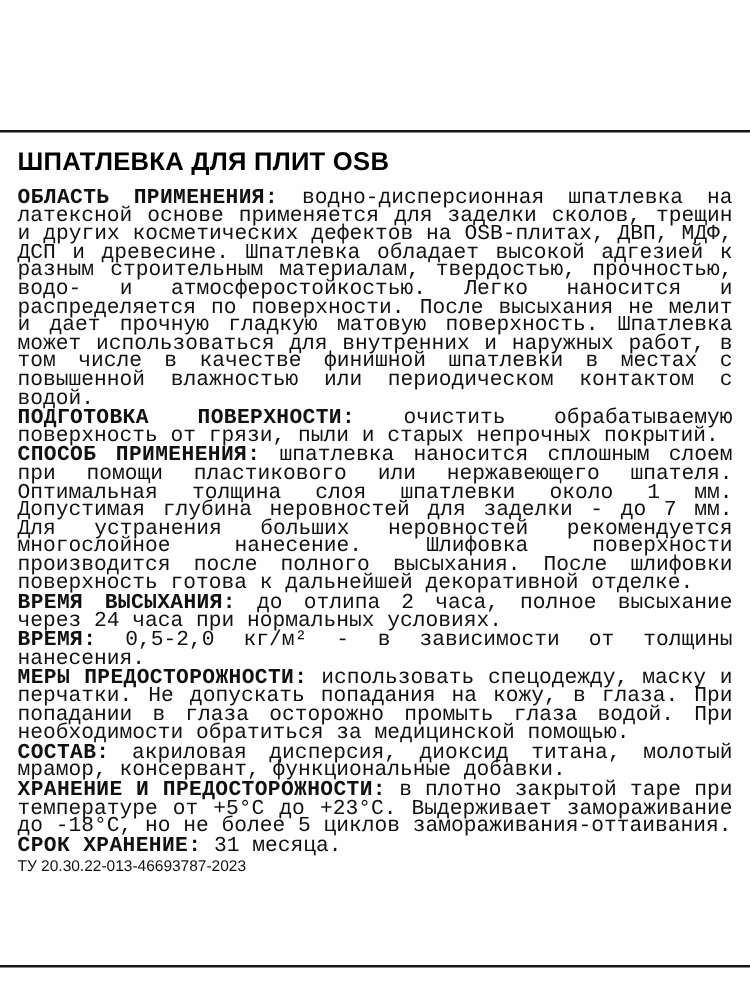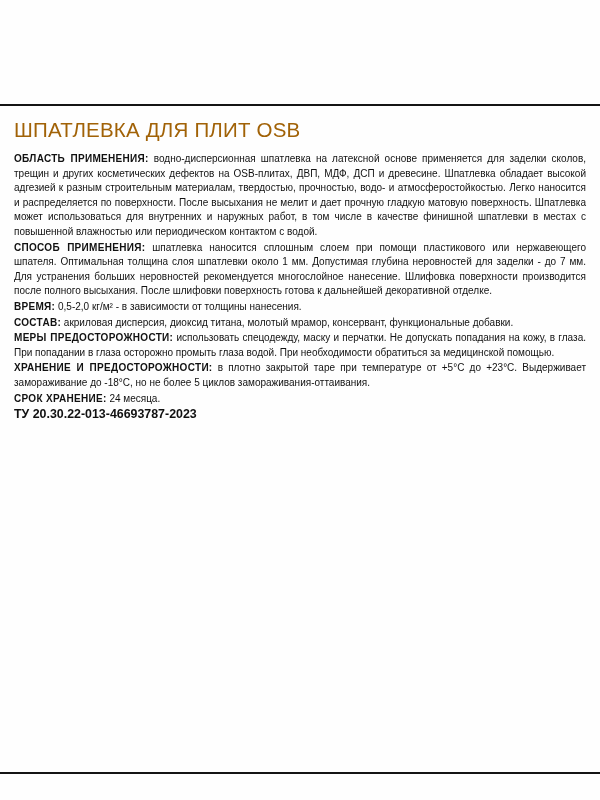--- a/index.html
+++ b/index.html
@@ -32,85 +32,91 @@
   .rule-top { top: 104px; }
   .rule-bottom { top: 772px; }
   .content {
     position: absolute;
     left: 14px;
     top: 118px;
     width: 572px;
   }
   .title {
     font-size: 20.5px;
-    font-weight: normal;
+    font-weight: bold;
     letter-spacing: 0.2px;
     margin: 0 0 10px 0;
-    color: #a16207;
+    color: #000000;
   }
   .block {
-    font-size: 10px;
+    font-size: 17px;
     line-height: 14.6px;
     text-align: justify;
     margin: 0 0 1px 0;
     color: #111111;
+    font-family: Liberation Mono, monospace;
   }
   .block .head {
     font-weight: bold;
     letter-spacing: 0.3px;
   }
   .block .body {
     font-weight: normal;
   }
   .code {
     font-size: 12.4px;
     line-height: 14.6px;
     margin-top: 1px;
-    font-weight: bold;
   }
 </style>
 </head>
 <body>
 
 <div class="label-sheet">
 
   <div class="rule rule-top"></div>
 
   <div class="content">
 
     <h1 class="title">ШПАТЛЕВКА ДЛЯ ПЛИТ OSB</h1>
 
     <p class="block">
       <span class="head">ОБЛАСТЬ ПРИМЕНЕНИЯ:</span><span class="body"> водно-дисперсионная шпатлевка на латексной основе применяется для заделки сколов, трещин и других косметических дефектов на OSB-плитах, ДВП, МДФ, ДСП и древесине. Шпатлевка обладает высокой адгезией к разным строительным материалам, твердостью, прочностью, водо- и атмосферостойкостью. Легко наносится и распределяется по поверхности. После высыхания не мелит и дает прочную гладкую матовую поверхность. Шпатлевка может использоваться для внутренних и наружных работ, в том числе в качестве финишной шпатлевки в местах с повышенной влажностью или периодическом контактом с водой.</span>
     </p>
 
+    <p class="block">
+      <span class="head">ПОДГОТОВКА ПОВЕРХНОСТИ:</span><span class="body"> очистить обрабатываемую поверхность от грязи, пыли и старых непрочных покрытий.</span>
+    </p>
 
     <p class="block">
       <span class="head">СПОСОБ ПРИМЕНЕНИЯ:</span><span class="body"> шпатлевка наносится сплошным слоем при помощи пластикового или нержавеющего шпателя. Оптимальная толщина слоя шпатлевки около 1 мм. Допустимая глубина неровностей для заделки - до 7 мм. Для устранения больших неровностей рекомендуется многослойное нанесение. Шлифовка поверхности производится после полного высыхания. После шлифовки поверхность готова к дальнейшей декоративной отделке.</span>
     </p>
 
+    <p class="block">
+      <span class="head">ВРЕМЯ ВЫСЫХАНИЯ:</span><span class="body"> до отлипа 2 часа, полное высыхание через 24 часа при нормальных условиях.</span>
+    </p>
 
     <p class="block">
       <span class="head">ВРЕМЯ:</span><span class="body"> 0,5-2,0 кг/м² - в зависимости от толщины нанесения.</span>
+    </p>
+
+    <p class="block">
+      <span class="head">МЕРЫ ПРЕДОСТОРОЖНОСТИ:</span><span class="body"> использовать спецодежду, маску и перчатки. Не допускать попадания на кожу, в глаза. При попадании в глаза осторожно промыть глаза водой. При необходимости обратиться за медицинской помощью.</span>
     </p>
 
     <p class="block">
       <span class="head">СОСТАВ:</span><span class="body"> акриловая дисперсия, диоксид титана, молотый мрамор, консервант, функциональные добавки.</span>
     </p>
 
     <p class="block">
-      <span class="head">МЕРЫ ПРЕДОСТОРОЖНОСТИ:</span><span class="body"> использовать спецодежду, маску и перчатки. Не допускать попадания на кожу, в глаза. При попадании в глаза осторожно промыть глаза водой. При необходимости обратиться за медицинской помощью.</span>
-    </p>
-
-    <p class="block">
       <span class="head">ХРАНЕНИЕ И ПРЕДОСТОРОЖНОСТИ:</span><span class="body"> в плотно закрытой таре при температуре от +5°C до +23°C. Выдерживает замораживание до -18°C, но не более 5 циклов замораживания-оттаивания.</span>
     </p>
 
     <p class="block">
-      <span class="head">СРОК ХРАНЕНИЕ:</span><span class="body"> 24 месяца.</span>
+      <span class="head">СРОК ХРАНЕНИЕ:</span><span class="body"> 31 месяца.</span>
     </p>
 
     <p class="code">ТУ 20.30.22-013-46693787-2023</p>
 
   </div>
 
   <div class="rule rule-bottom"></div>
 
 </div>
 

